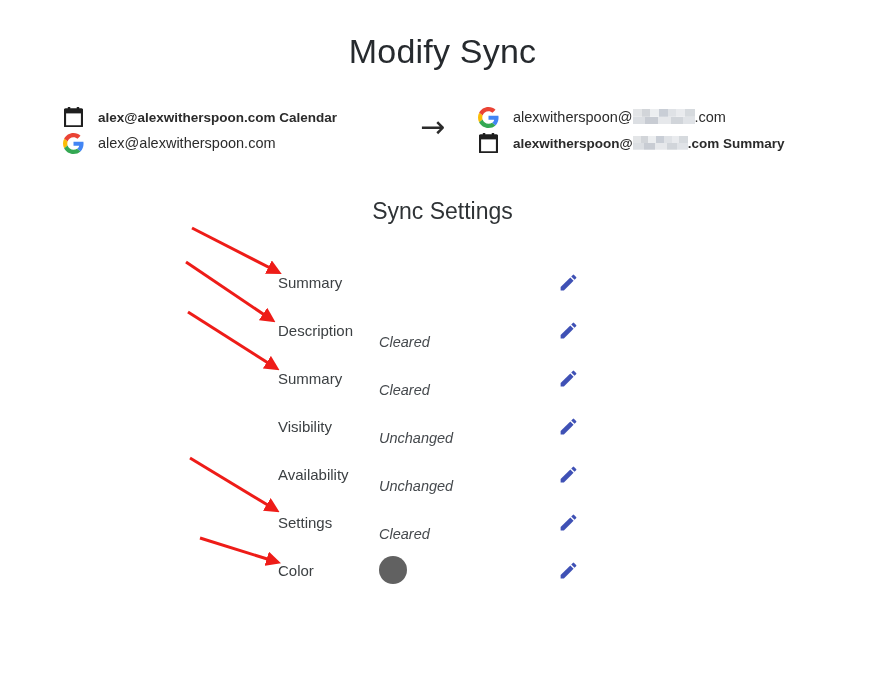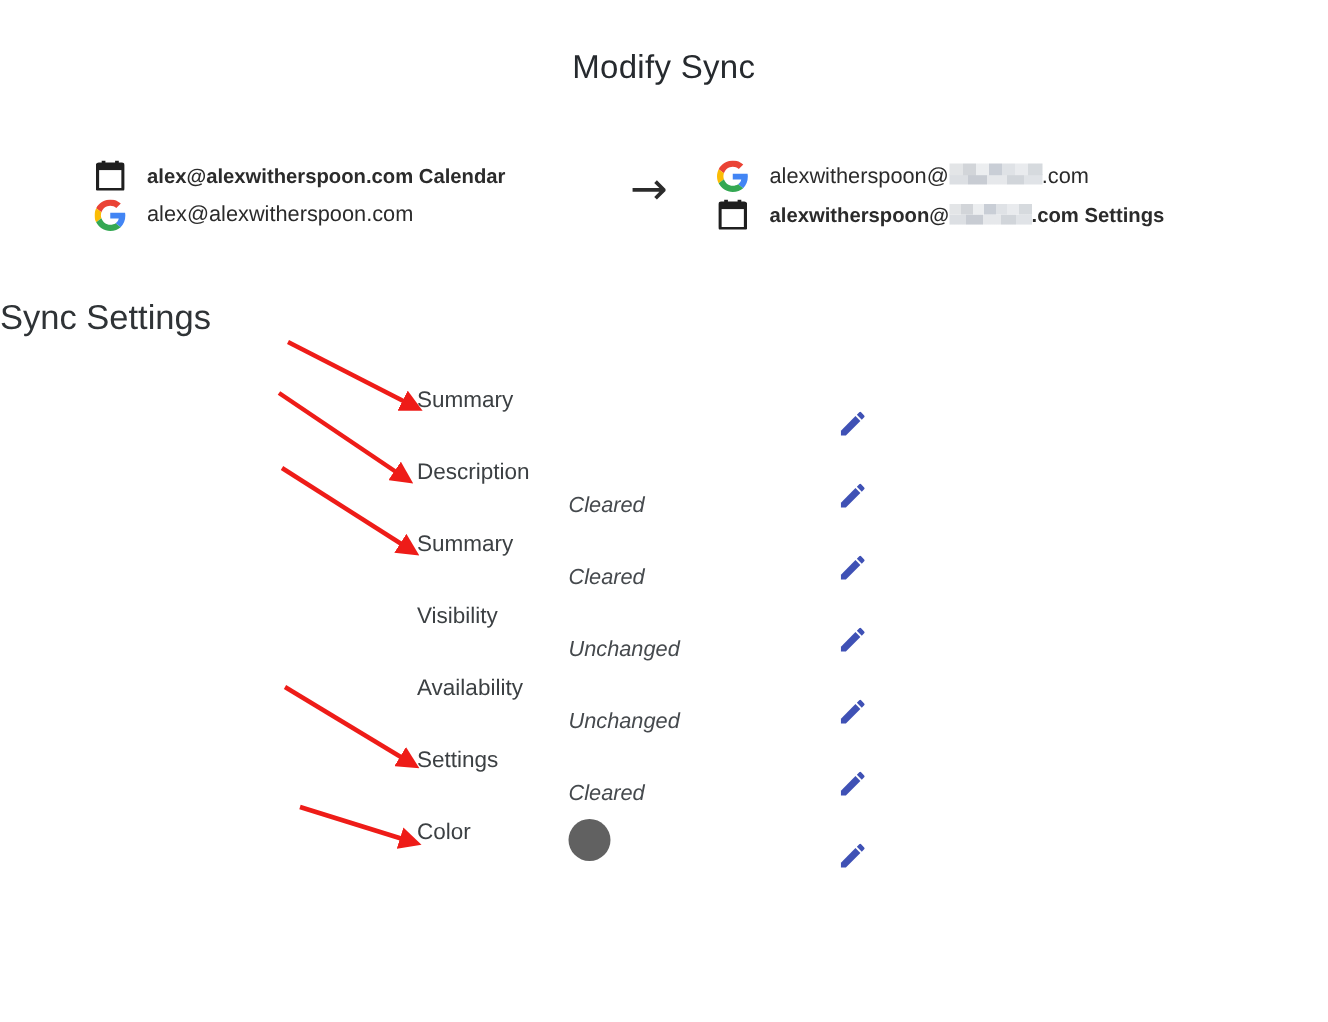--- a/index.html
+++ b/index.html
@@ -16,21 +16,21 @@
     overflow: hidden;
   }
 
   
   .page-title {
     position: absolute;
     top: 32px;
     left: 0;
     width: 885px;
     text-align: center;
-    font-size: 22px;
+    font-size: 34px;
     font-weight: 400;
     color: #262a2e;
     letter-spacing: 0.2px;
   }
 
   
   .accounts {
     position: absolute;
     top: 104px;
     left: 0;
@@ -93,36 +93,38 @@
     color: #2b2b2b;
     font-family: "DejaVu Sans", sans-serif;
   }
 
   
   .section-title {
     position: absolute;
     top: 198px;
     left: 0;
     width: 885px;
+    text-align: center;
     font-size: 23px;
     font-weight: 400;
     color: #2f3336;
   }
 
   
   .settings {
     position: absolute;
     top: 258px;
     left: 278px;
     width: 330px;
   }
   .setting-row {
     position: relative;
     height: 48px;
     display: flex;
+    align-items: center;
   }
   .setting-label {
     width: 101px;
     flex: 0 0 101px;
     font-size: 15px;
     color: #3c4043;
     white-space: nowrap;
   }
   .setting-value {
     flex: 1 1 auto;
@@ -204,21 +206,21 @@
     </div>
     <div class="acct-line secondary">
       <span class="acct-icon">
         <svg width="19" height="20" viewBox="0 0 20 21" aria-hidden="true">
           <rect x="4" y="0" width="2.6" height="4" fill="#1f1f1f"></rect>
           <rect x="13.4" y="0" width="2.6" height="4" fill="#1f1f1f"></rect>
           <rect x="1" y="2.5" width="18" height="18" rx="1" fill="none" stroke="#1f1f1f" stroke-width="2.4"></rect>
           <rect x="1" y="2.5" width="18" height="4.2" fill="#1f1f1f"></rect>
         </svg>
       </span>
-      <span class="acct-text"><span>alexwitherspoon@</span><span class="redaction"></span><span>.com Settings</span></span>
+      <span class="acct-text"><span>alexwitherspoon@</span><span class="redaction"></span><span>.com Summary</span></span>
     </div>
   </div>
 </div>
 
 <div class="section-title">Sync Settings</div>
 
 <div class="settings">
     <div class="setting-row">
       <div class="setting-label">Summary</div>
       <div class="edit-btn">

